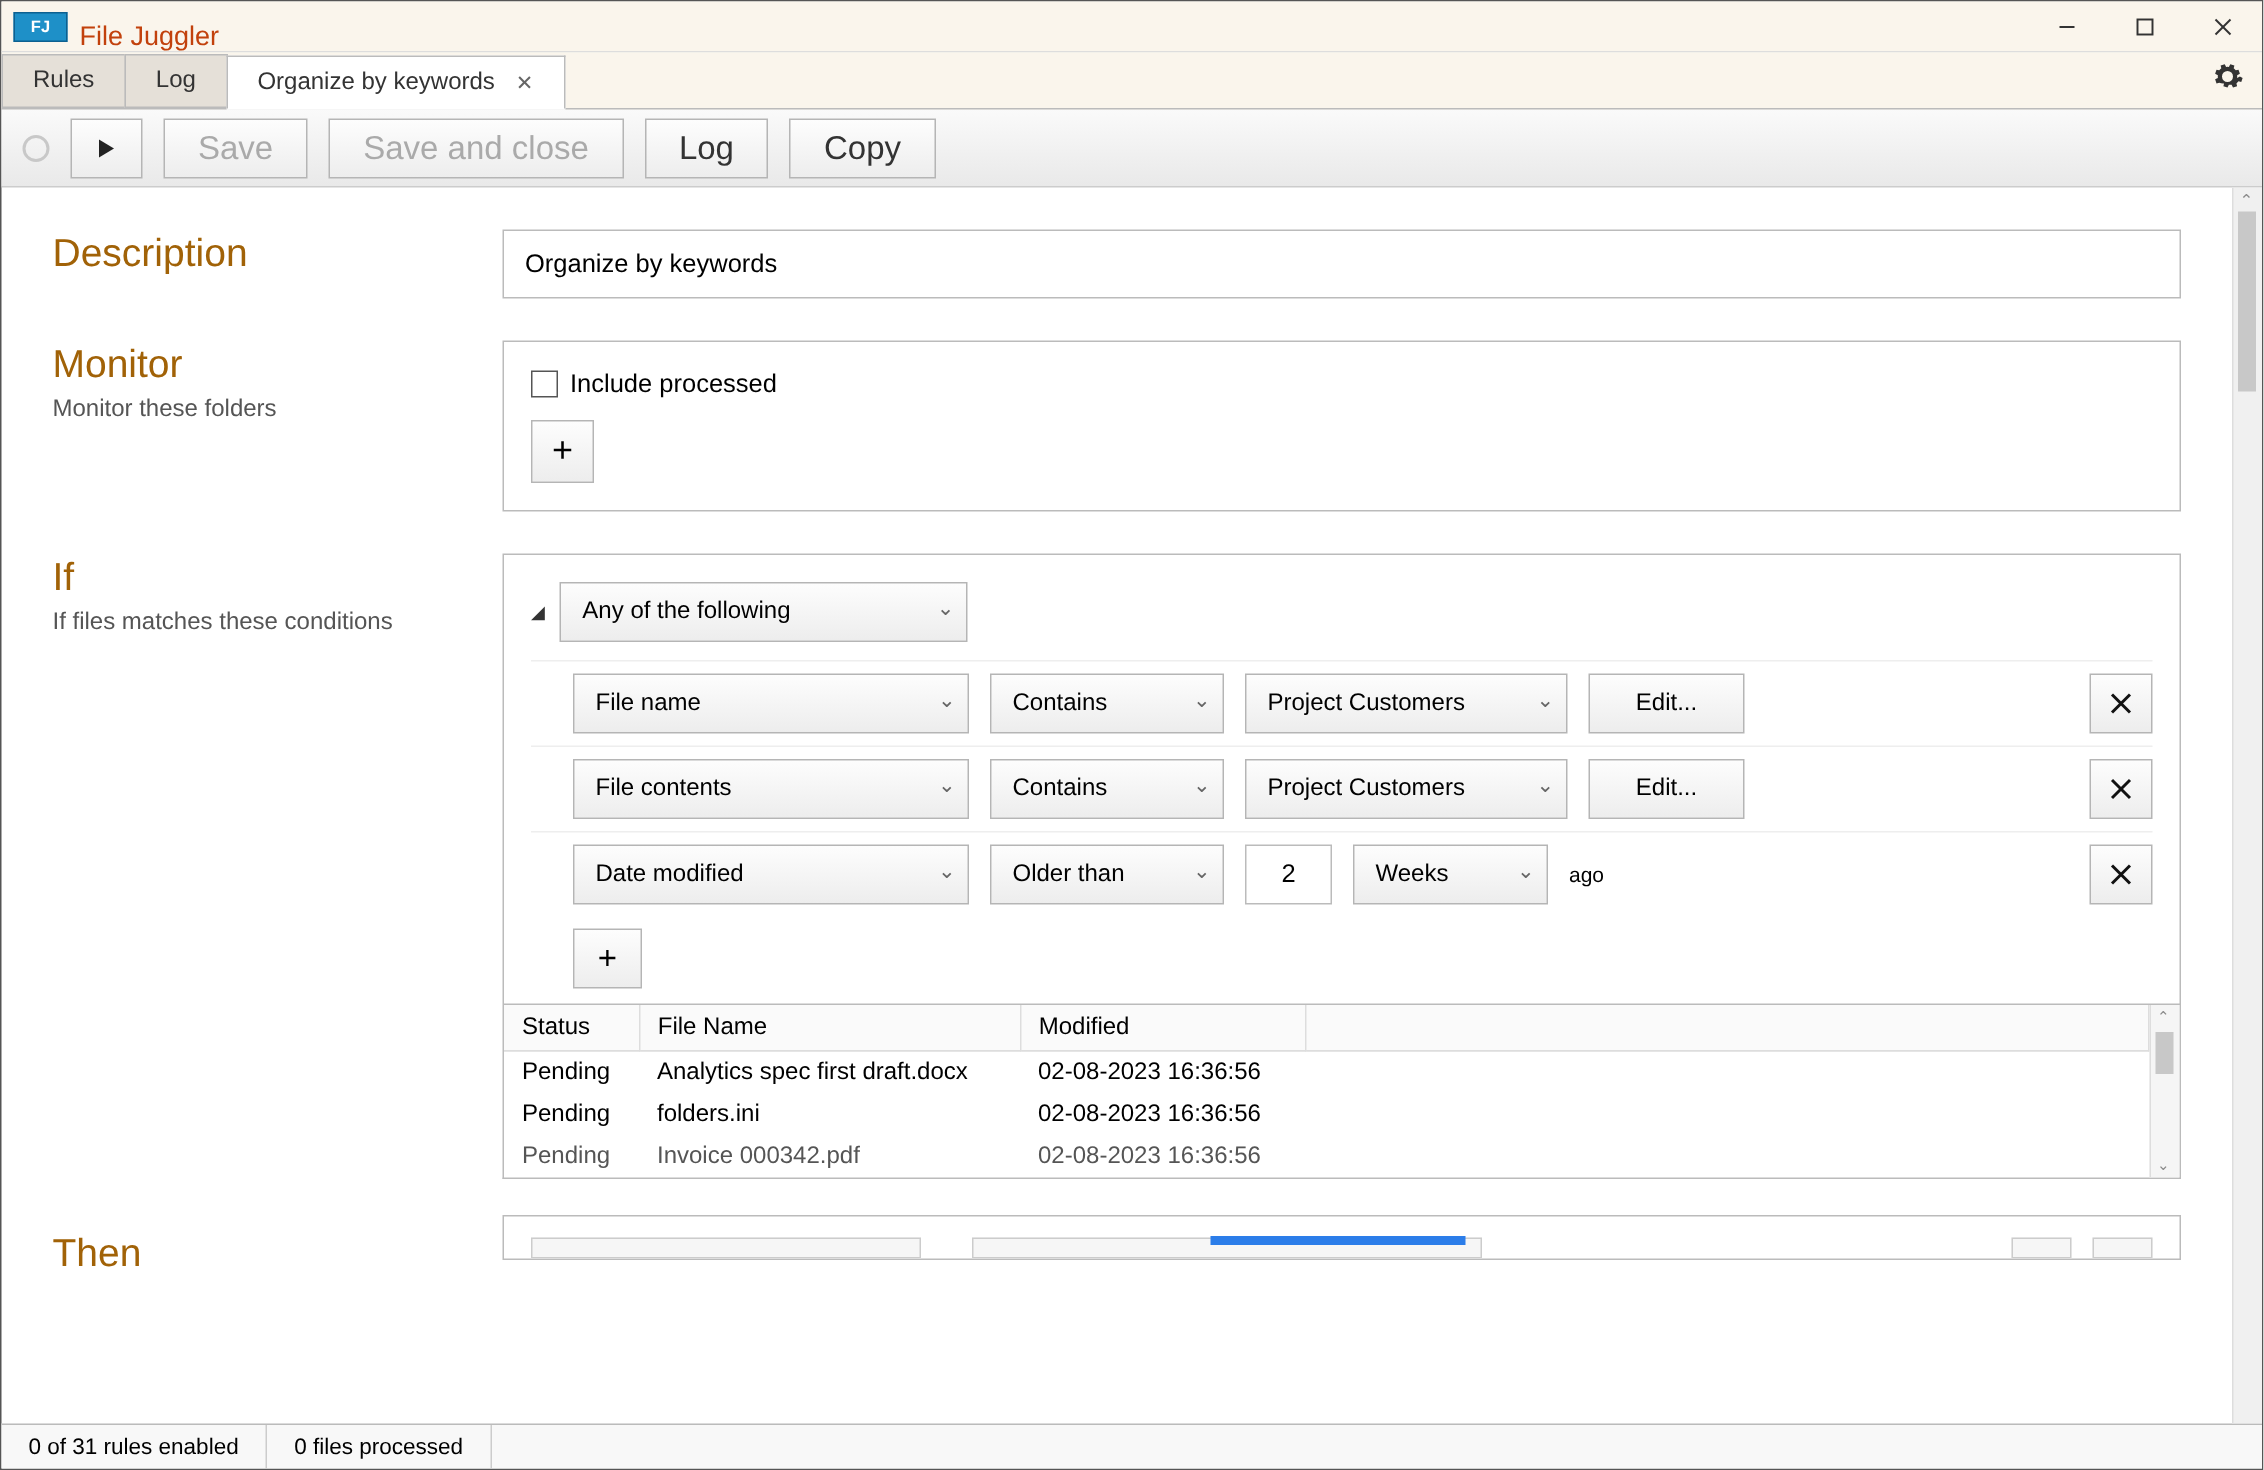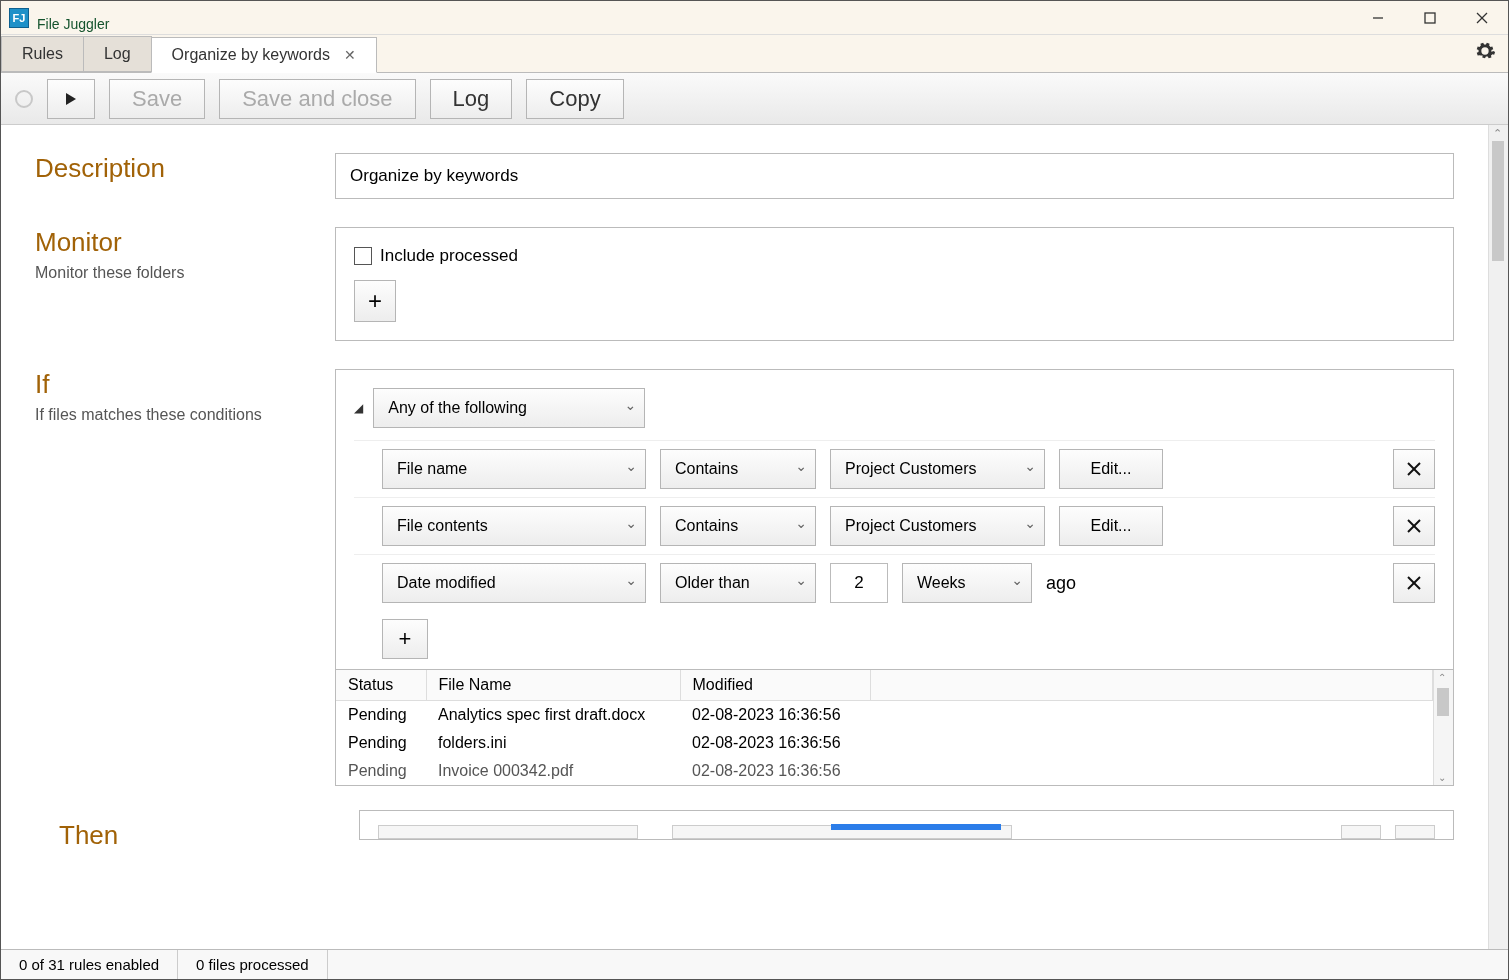--- a/index.html
+++ b/index.html
@@ -1,20 +1,20 @@
 <!DOCTYPE html>
 <html><head>
 <meta charset="utf-8">
 <style>
 * { box-sizing: border-box; margin: 0; padding: 0; font-family: "Segoe UI", Arial, sans-serif; }
 html, body { width: 1509px; height: 980px; overflow: hidden; background: #fff; }
 .window { width: 100%; height: 100%; display: flex; flex-direction: column; border: 1px solid #555; }
 .titlebar { height: 34px; background: #faf5ec; display: flex; align-items: center; padding: 0 0 0 8px; border-bottom: 1px solid #ddd; }
-.app-icon { width: 20px; height: 20px; background: #1e90c8; color: #fff; display: flex; align-items: center; justify-content: center; font-size: 11px; font-weight: bold; border: 1px solid #0d6090; margin-right: 8px; }
-.title-text { font-size: 14px; color: #14532d; margin-top: 13px; }
+.app-icon { width: 36px; height: 20px; background: #1e90c8; color: #fff; display: flex; align-items: center; justify-content: center; font-size: 11px; font-weight: bold; border: 1px solid #0d6090; margin-right: 8px; }
+.title-text { font-size: 18px; color: #c2410c; margin-top: 13px; }
 .win-controls { margin-left: auto; display: flex; }
 .win-btn { width: 52px; height: 32px; display: flex; align-items: center; justify-content: center; cursor: pointer; font-size: 14px; }
 
 .tabstrip { height: 38px; background: #faf5ec; display: flex; align-items: flex-end; border-bottom: 1px solid #bbb; position: relative; }
 .tab { height: 36px; padding: 0 20px; display: flex; align-items: center; font-size: 16px; color: #333; border: 1px solid transparent; cursor: pointer; }
 .tab.static { background: #e5e0d8; border: 1px solid #bbb; border-bottom: 1px solid #bbb; margin-right: -1px; }
 .tab.active { background: #fff; border: 1px solid #bbb; border-bottom: 1px solid #fff; position: relative; top: 1px; }
 .tab .close-x { margin-left: 14px; font-size: 14px; color: #666; }
 .tab-gear { margin-left: auto; margin-right: 12px; margin-bottom: 4px; font-size: 22px; color: #333; cursor: pointer; }
 
@@ -55,21 +55,21 @@
 .combo::after { content: "⌄"; position: absolute; right: 8px; top: 8px; font-size: 14px; color: #666; }
 
 .cond-row { display: flex; align-items: center; gap: 14px; padding: 8px 0 8px 28px; border-top: 1px solid #eee; }
 .cond-row:first-of-type { border-top: none; }
 .combo.w1 { width: 264px; }
 .combo.w2 { width: 156px; }
 .combo.w3 { width: 215px; }
 .combo.wunit { width: 130px; }
 .edit-btn { height: 40px; width: 104px; border: 1px solid #b5b5b5; background: linear-gradient(#fdfdfd,#ededed); font-size: 16px; cursor: pointer; }
 .num-input { width: 58px; height: 40px; border: 1px solid #bbb; text-align: center; font-size: 17px; }
-.ago-text { font-size: 18px; }
+.ago-text { font-size: 14px; }
 .del-btn { margin-left: auto; width: 42px; height: 40px; border: 1px solid #b5b5b5; background: linear-gradient(#fdfdfd,#ededed); display: flex; align-items: center; justify-content: center; font-size: 18px; cursor: pointer; }
 
 .add-small { width: 46px; height: 40px; border: 1px solid #b5b5b5; background: linear-gradient(#fdfdfd,#ededed); display:flex; align-items:center; justify-content:center; font-size: 22px; cursor: pointer; margin-left: 28px; margin-top: 8px; }
 
 .table-wrap { border: 1px solid #bbb; border-top: none; display: flex; height: 116px; overflow: hidden; position: relative; }
 .ftable { flex: 1; font-size: 16px; border-collapse: collapse; }
 .ftable th { text-align: left; font-weight: 400; padding: 6px 12px; border-right: 1px solid #ddd; border-bottom: 1px solid #ddd; background: #fafafa; }
 .ftable td { padding: 4px 12px; white-space: nowrap; }
 .ftable tr.cut td { color: #555; }
 .table-scroll { width: 20px; background: #f5f5f5; border-left: 1px solid #ddd; position: relative; }
@@ -257,21 +257,21 @@
                 </tr>
               </tbody>
             </table>
             <div class="table-scroll">
                 <div class="th"></div>
               </div>
           </div>
         </div>
       </div>
 
-      <div class="row then-row" style="margin-top:24px; margin-bottom:0;margin-left:24px;">
+      <div class="row then-row" style="margin-top:24px; margin-bottom:0;">
         <div class="label-col">
           <h2>Then</h2>
         </div>
         <div class="ctrl-col">
           <div class="then-panel">
             <div class="ghost g1"></div>
             <div class="ghost g2 blue"></div>
             <div class="ghost" style="width:40px; margin-left:auto;"></div>
             <div class="ghost" style="width:40px;"></div>
           </div>

